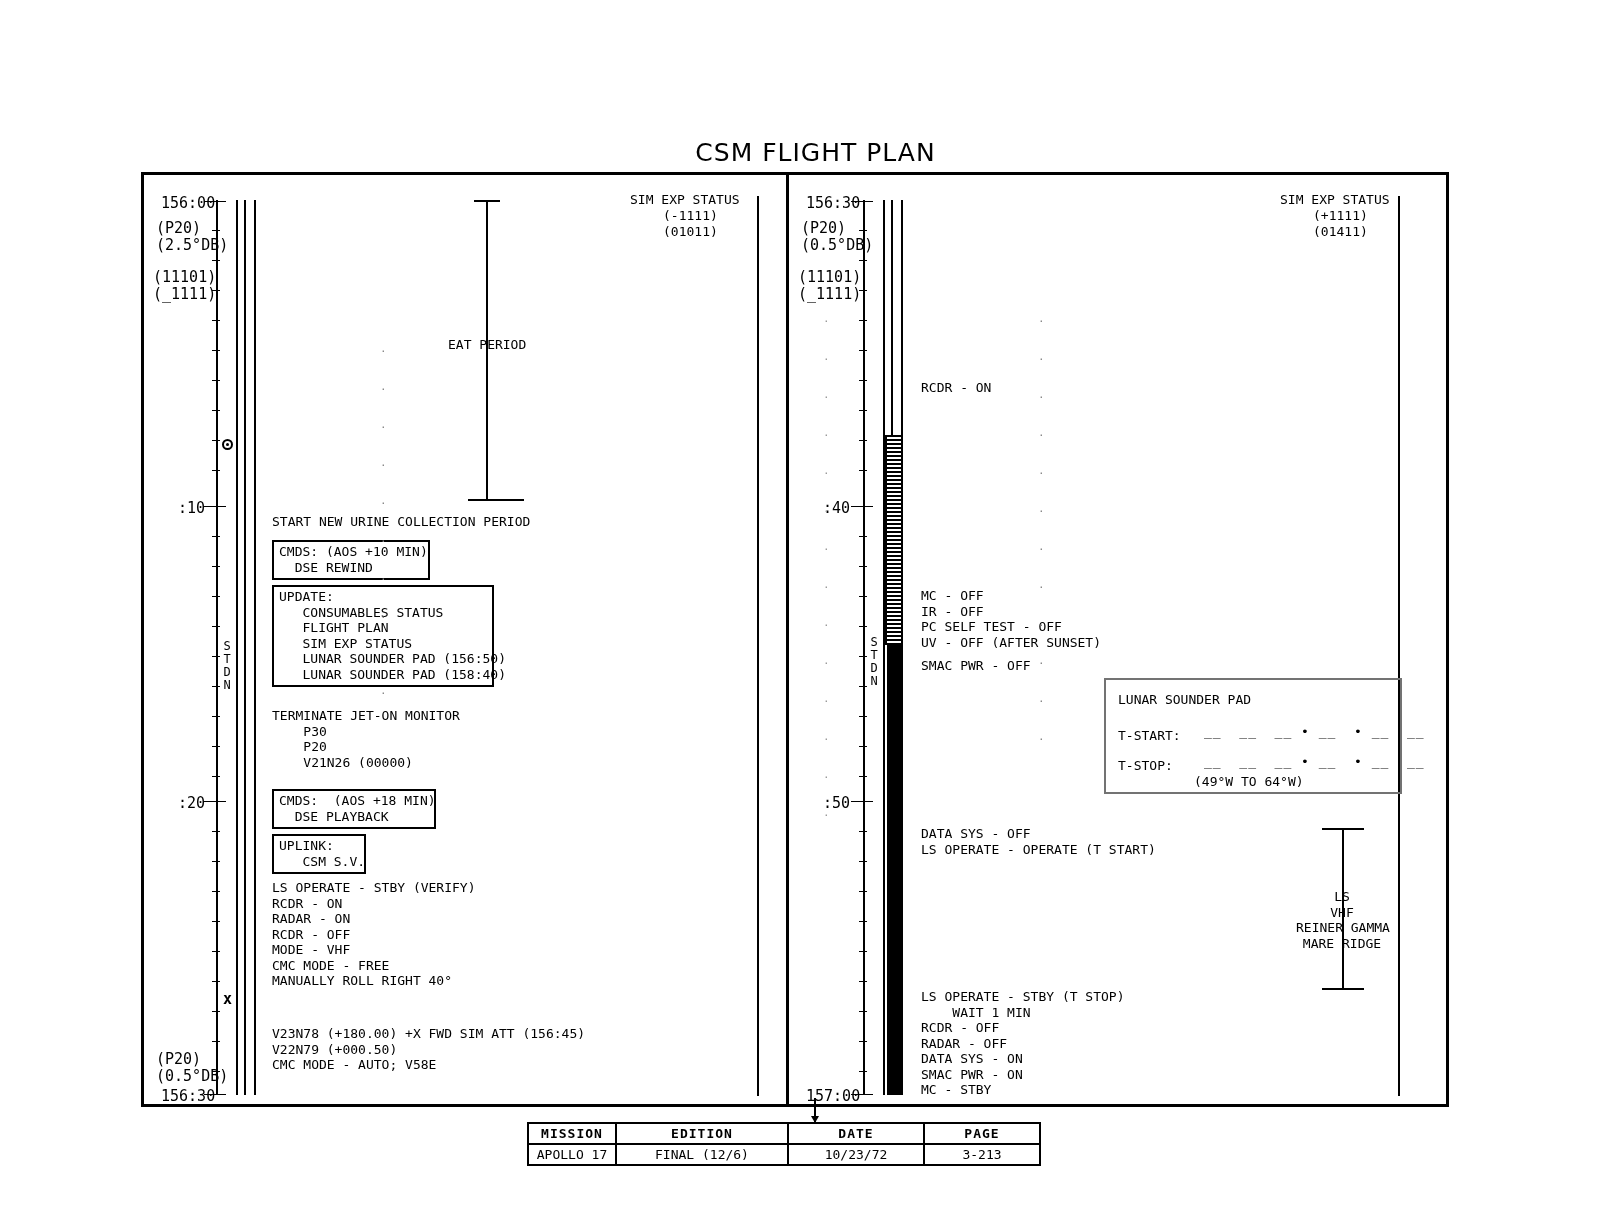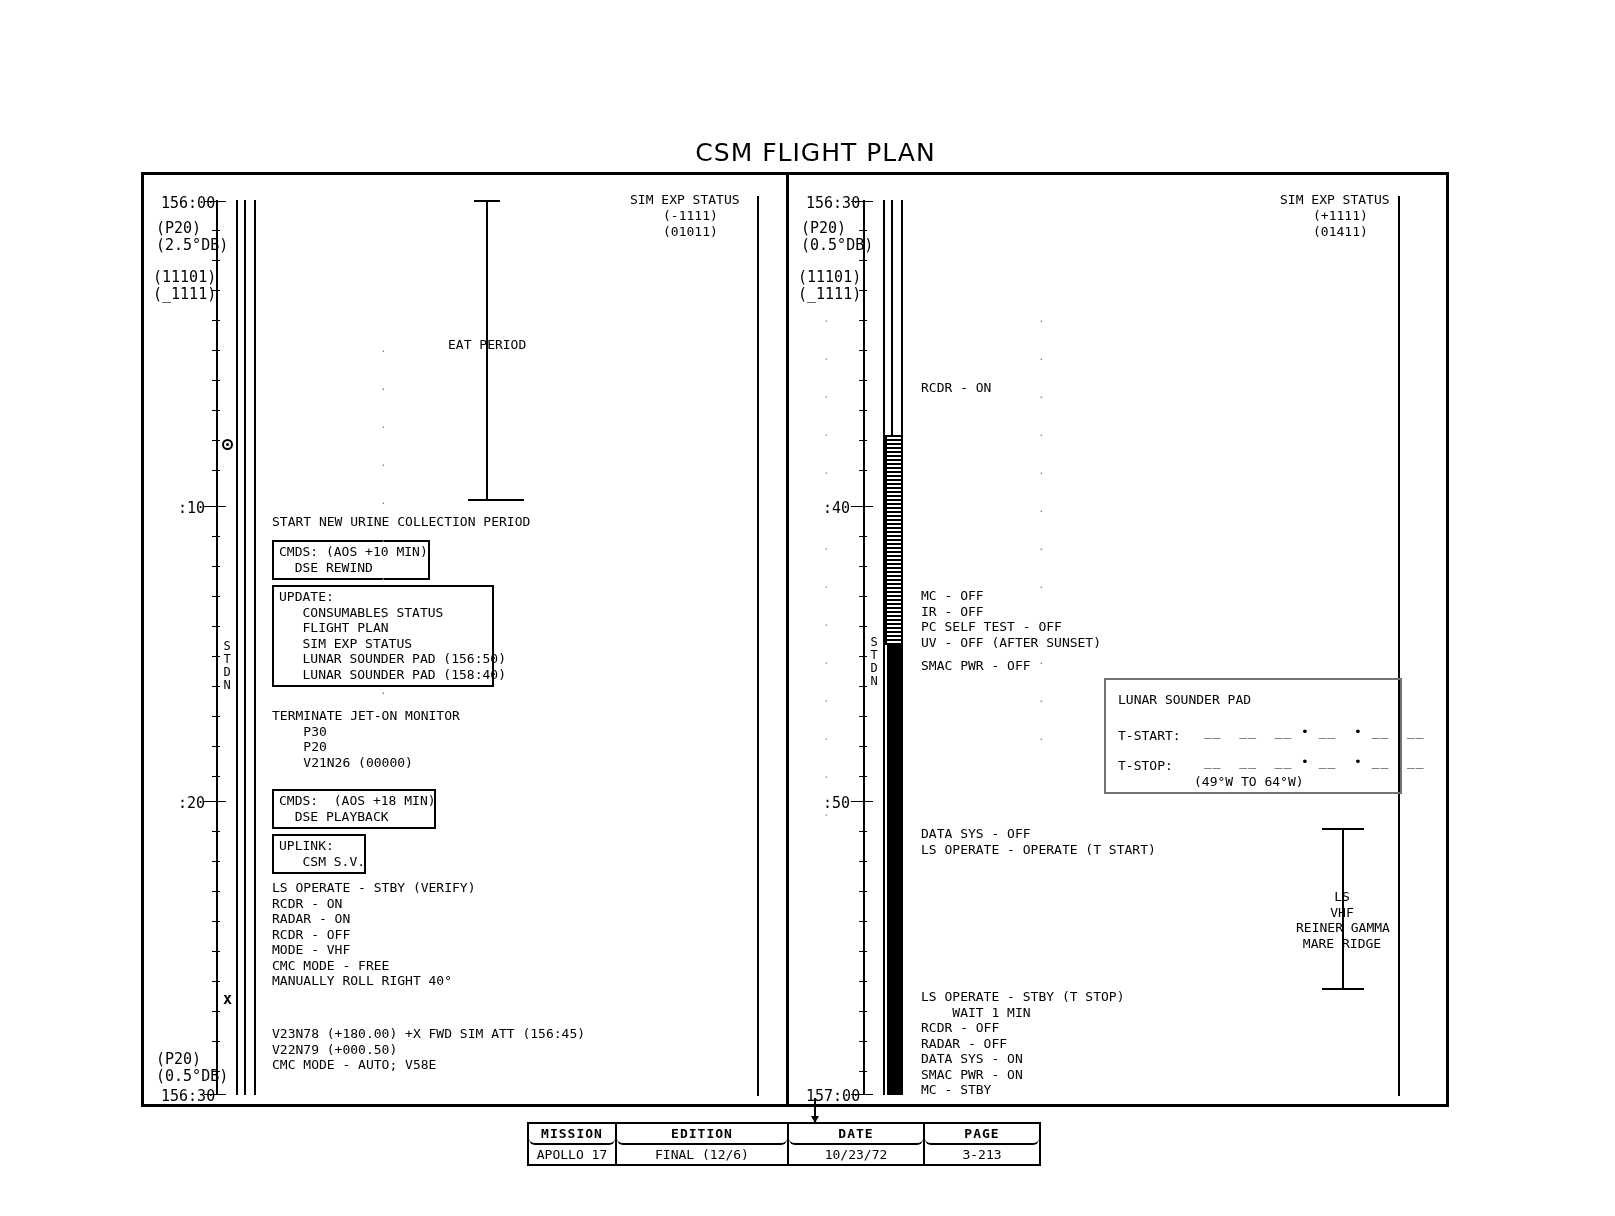--- a/index.html
+++ b/index.html
@@ -118,21 +118,20 @@
     display: flex;
     flex-direction: column;
   }
   .footer .cell:last-child { border-right: none; }
   .footer .head, .footer .val {
     display: flex;
     align-items: center;
     justify-content: center;
     height: 50%;
     white-space: pre;
-    border-radius: 6px;
   }
   .footer .head {
     border-bottom: 2px solid #000;
     font-weight: bold;
     letter-spacing: 1px;
   }
   .footer-arrow {
     position: absolute;
     left: 806px; top: 1098px;
     width: 2px; height: 24px;

